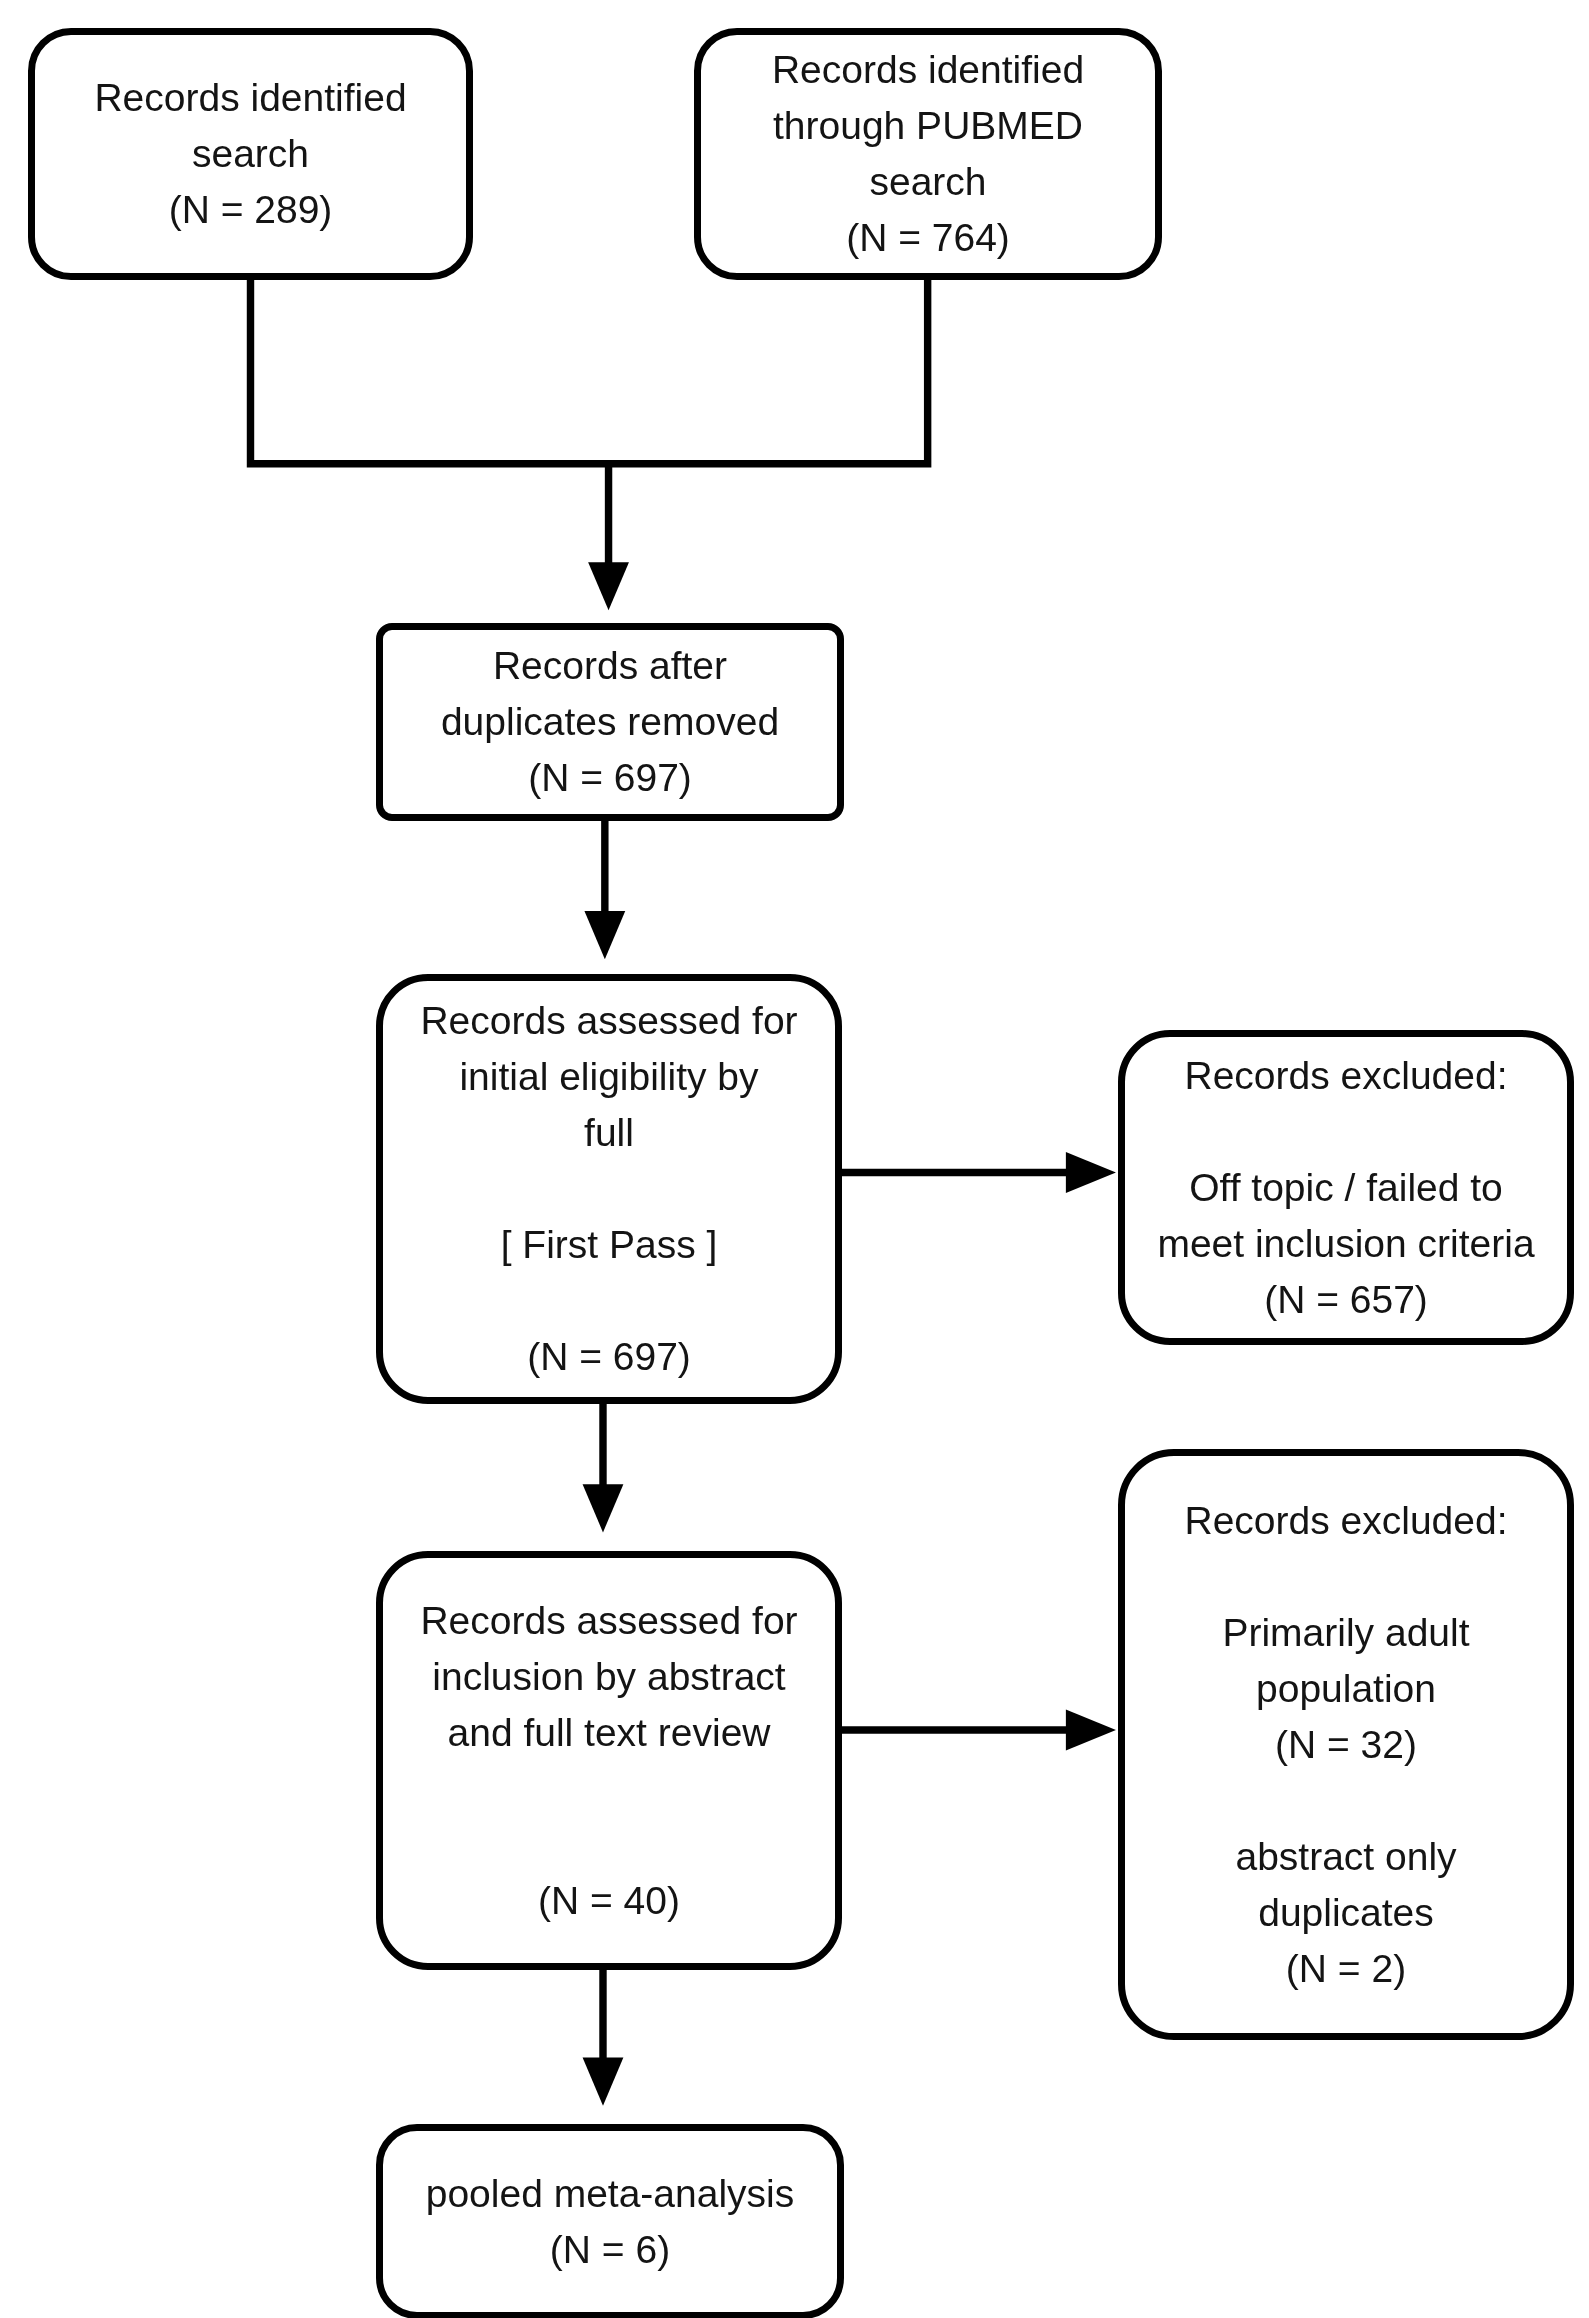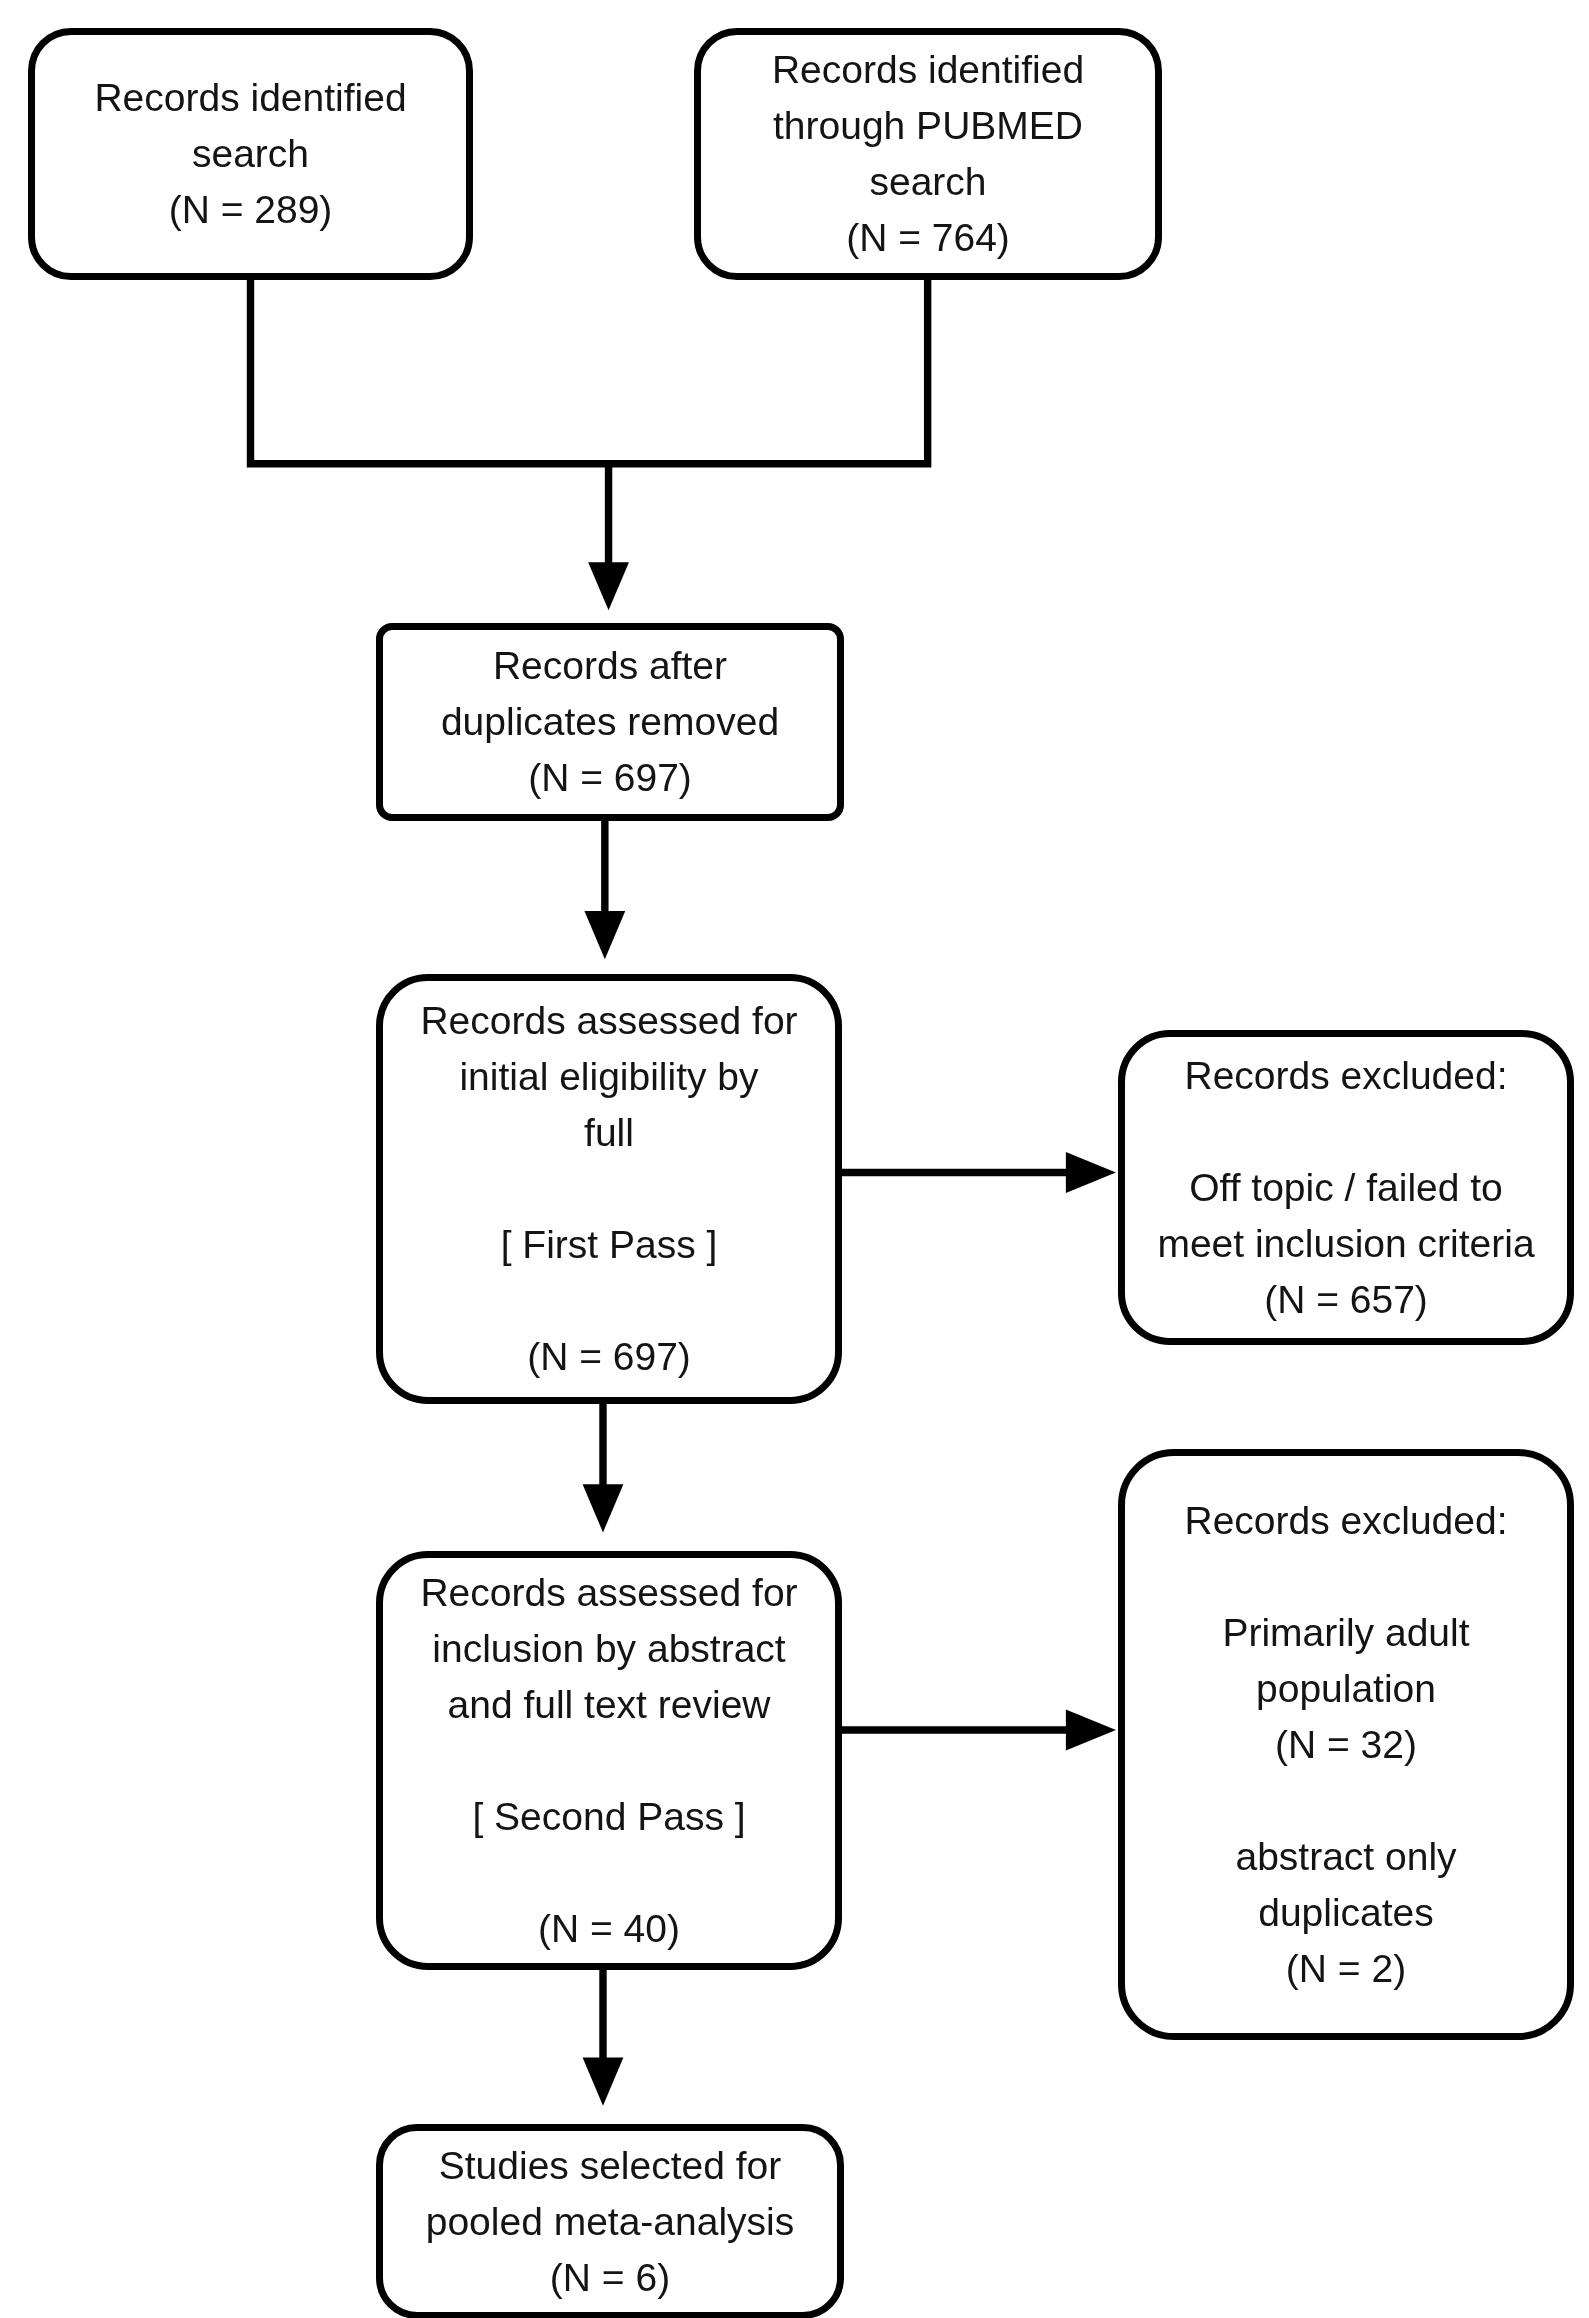--- a/index.html
+++ b/index.html
@@ -128,37 +128,35 @@
     <div class="line">Off topic / failed to</div>
     <div class="line">meet inclusion criteria</div>
     <div class="line">(N = 657)</div>
   </div>
 
   <div class="node" id="node-second-pass">
     <div class="line">Records assessed for</div>
     <div class="line">inclusion by abstract</div>
     <div class="line">and full text review</div>
     <div class="line"></div>
-    <div class="line">[ Second Pass ]</div>
     <div class="line"></div>
     <div class="line">(N = 40)</div>
   </div>
 
   <div class="node" id="node-excluded-second">
     <div class="line">Records excluded:</div>
     <div class="line"></div>
     <div class="line">Primarily adult</div>
     <div class="line">population</div>
     <div class="line">(N = 32)</div>
     <div class="line"></div>
     <div class="line">abstract only</div>
     <div class="line">duplicates</div>
     <div class="line">(N = 2)</div>
   </div>
 
   <div class="node" id="node-selected">
-    <div class="line">Studies selected for</div>
     <div class="line">pooled meta-analysis</div>
     <div class="line">(N = 6)</div>
   </div>
 
 </div>
 
 
 </body></html>

